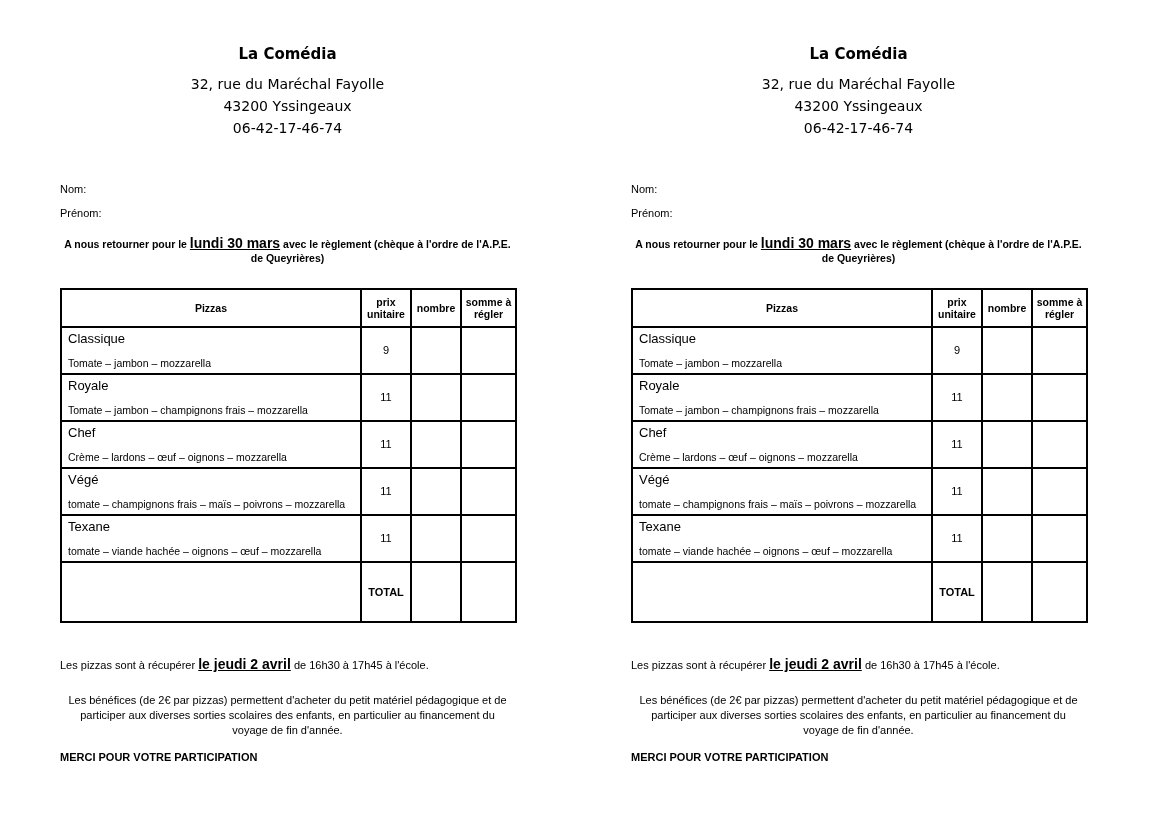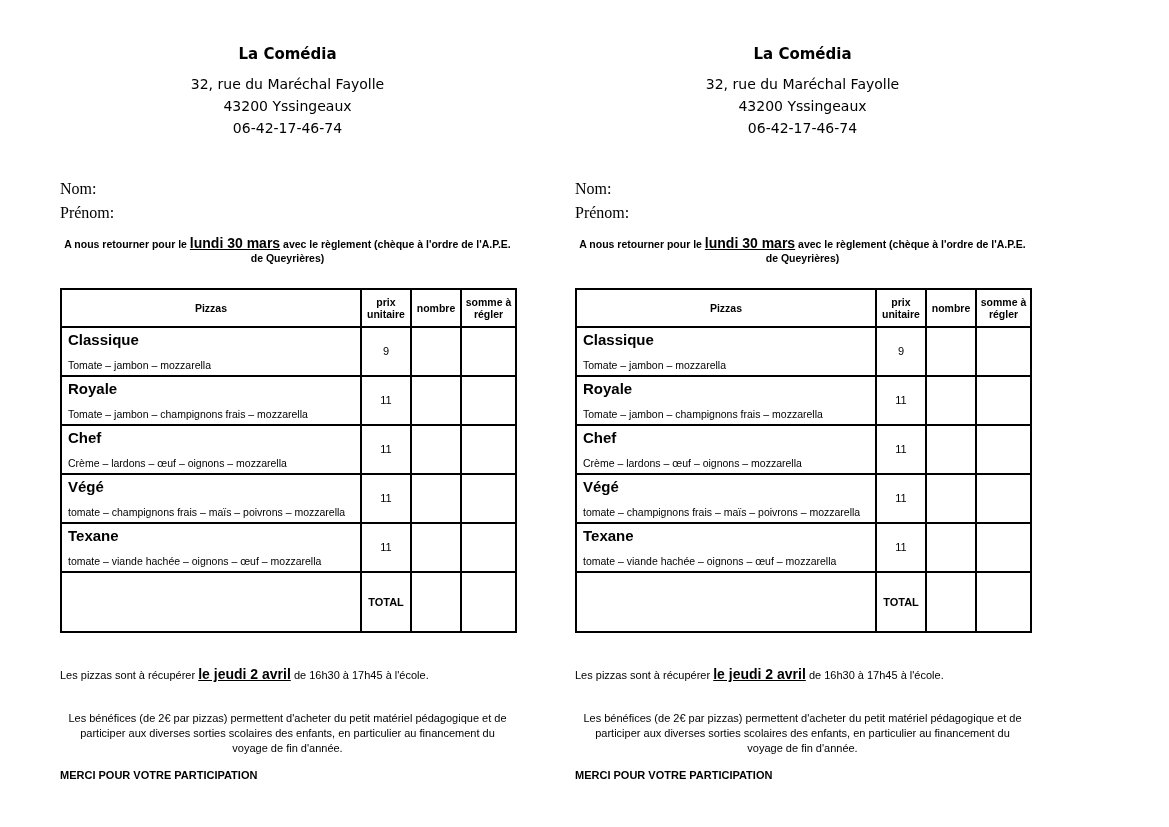--- a/index.html
+++ b/index.html
@@ -9,21 +9,21 @@
     height: 827px;
     font-family: "Liberation Sans", "DejaVu Sans", sans-serif;
     color: #000000;
     overflow: hidden;
   }
   .sheet {
     width: 1169px;
     height: 827px;
     display: flex;
     padding: 0 59px 0 60px;
-    gap: 60px;
+    gap: 116px;
     background: #ffffff;
   }
   .copy {
     flex: 0 0 455px;
     width: 455px;
     padding-top: 45px;
   }
   .doc-header {
     text-align: center;
     font-family: "DejaVu Sans", sans-serif;
@@ -34,23 +34,22 @@
     margin-bottom: 10px;
   }
   .doc-addr {
     font-size: 14px;
     line-height: 22px;
   }
   .fields {
     margin-top: 38px;
   }
   .field-label {
-    font-size: 16px;
+    font-size: 11px;
     line-height: 24px;
-    font-family: Liberation Serif, serif;
   }
   .return-note {
     margin-top: 9px;
     text-align: center;
     font-size: 10.5px;
     font-weight: bold;
     line-height: 1.3;
   }
   .big-date {
     font-size: 14px;
@@ -75,22 +74,22 @@
     vertical-align: middle;
     line-height: 1.15;
     padding: 0 2px;
   }
   .pizza-row { height: 47px; }
   .pizza-cell {
     vertical-align: top;
     padding: 3px 6px 4px 6px;
   }
   .pizza-name {
-    font-size: 15px;
-    font-weight: bold;
+    font-size: 13px;
+    font-weight: normal;
   }
   .pizza-desc {
     font-size: 10.5px;
     margin-top: 11px;
   }
   .price-cell {
     text-align: center;
     vertical-align: middle;
     font-size: 11px;
   }
@@ -102,21 +101,21 @@
     font-weight: bold;
     text-align: center;
     vertical-align: middle;
   }
   .pickup-note {
     margin-top: 32px;
     font-size: 11px;
     line-height: 1.3;
   }
   .benefits-note {
-    margin-top: 28px;
+    margin-top: 20px;
     font-size: 11px;
     line-height: 1.35;
     text-align: center;
     padding: 0 2px;
   }
   .thanks-note {
     margin-top: 13px;
     font-size: 11px;
     font-weight: bold;
   }

